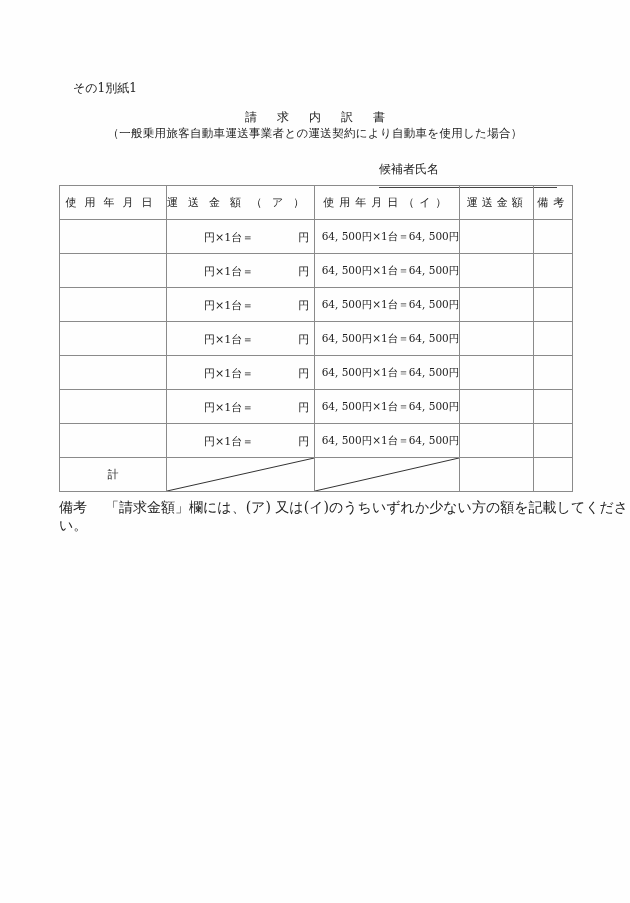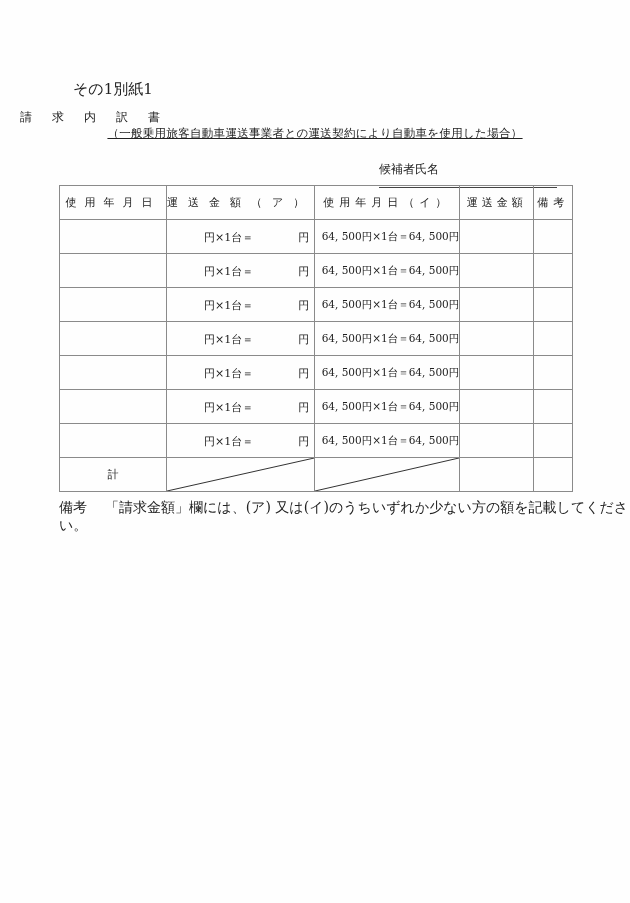--- a/index.html
+++ b/index.html
@@ -2,23 +2,23 @@
 <html><head>
 <meta charset="utf-8">
 <style>
   html, body { margin: 0; padding: 0; }
   body {
     width: 630px; height: 903px; background: #fefefe; position: relative;
     font-family: "DejaVu Serif", "Liberation Serif", serif; color: #222;
     overflow: hidden;
   }
   .abs { position: absolute; }
-  .form-id { left: 73px; top: 80px; font-size: 15px; }
-  .title { left: 0; width: 630px; top: 109px; text-align: left; font-size: 12px; letter-spacing: 20px; text-indent: 20px; }
-  .subtitle { left: 0; width: 630px; top: 126px; text-align: center; font-size: 11.5px; letter-spacing: 0.3px; text-decoration: underline; }
+  .form-id { left: 73px; top: 80px; font-size: 12px; }
+  .title { left: 0; width: 630px; top: 109px; text-align: center; font-size: 12px; letter-spacing: 20px; text-indent: 20px; }
+  .subtitle { left: 0; width: 630px; top: 126px; text-align: center; font-size: 11.5px; letter-spacing: 0.3px; }
   .candidate { left: 379px; top: 162px; width: 178px; font-size: 12px; border-bottom: 1px solid #444; padding-bottom: 11px; line-height: 14px; }
   table.grid {
     position: absolute; left: 59px; top: 185px;
     border-collapse: collapse; table-layout: fixed;
     font-size: 11px;
   }
   table.grid td, table.grid th {
     border: 1px solid #8a8a8a; height: 33px; padding: 0; font-weight: normal;
     white-space: nowrap;
   }

